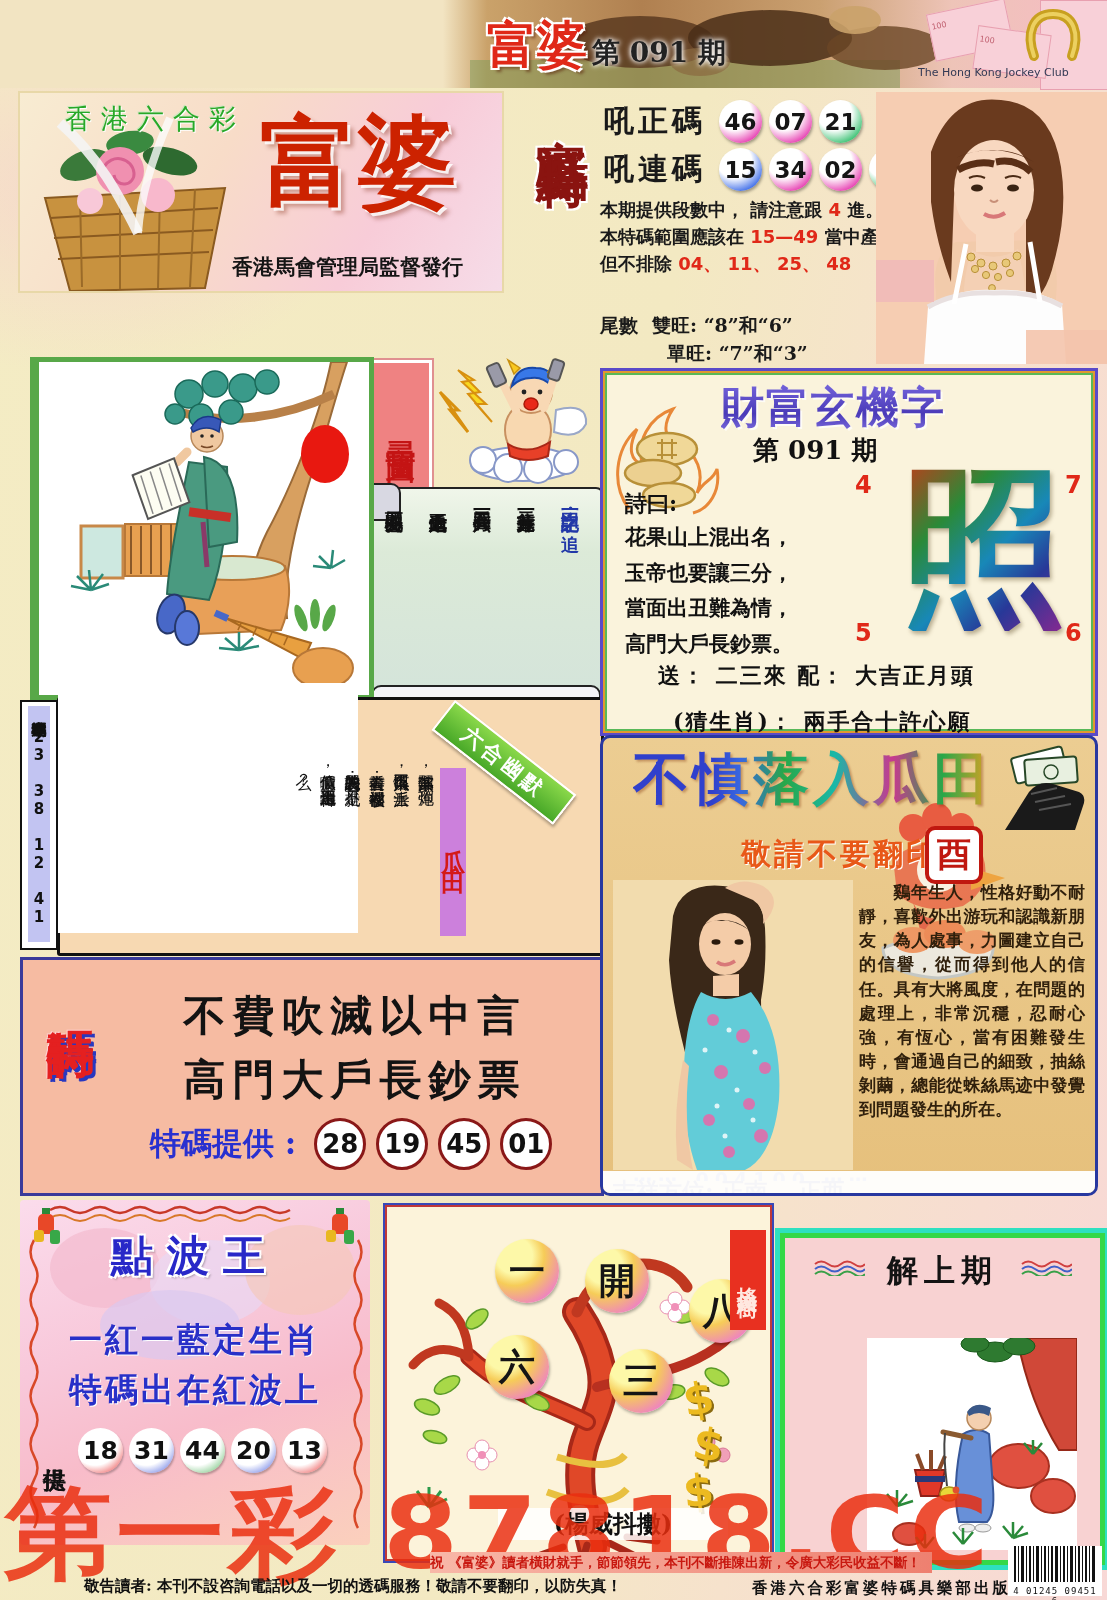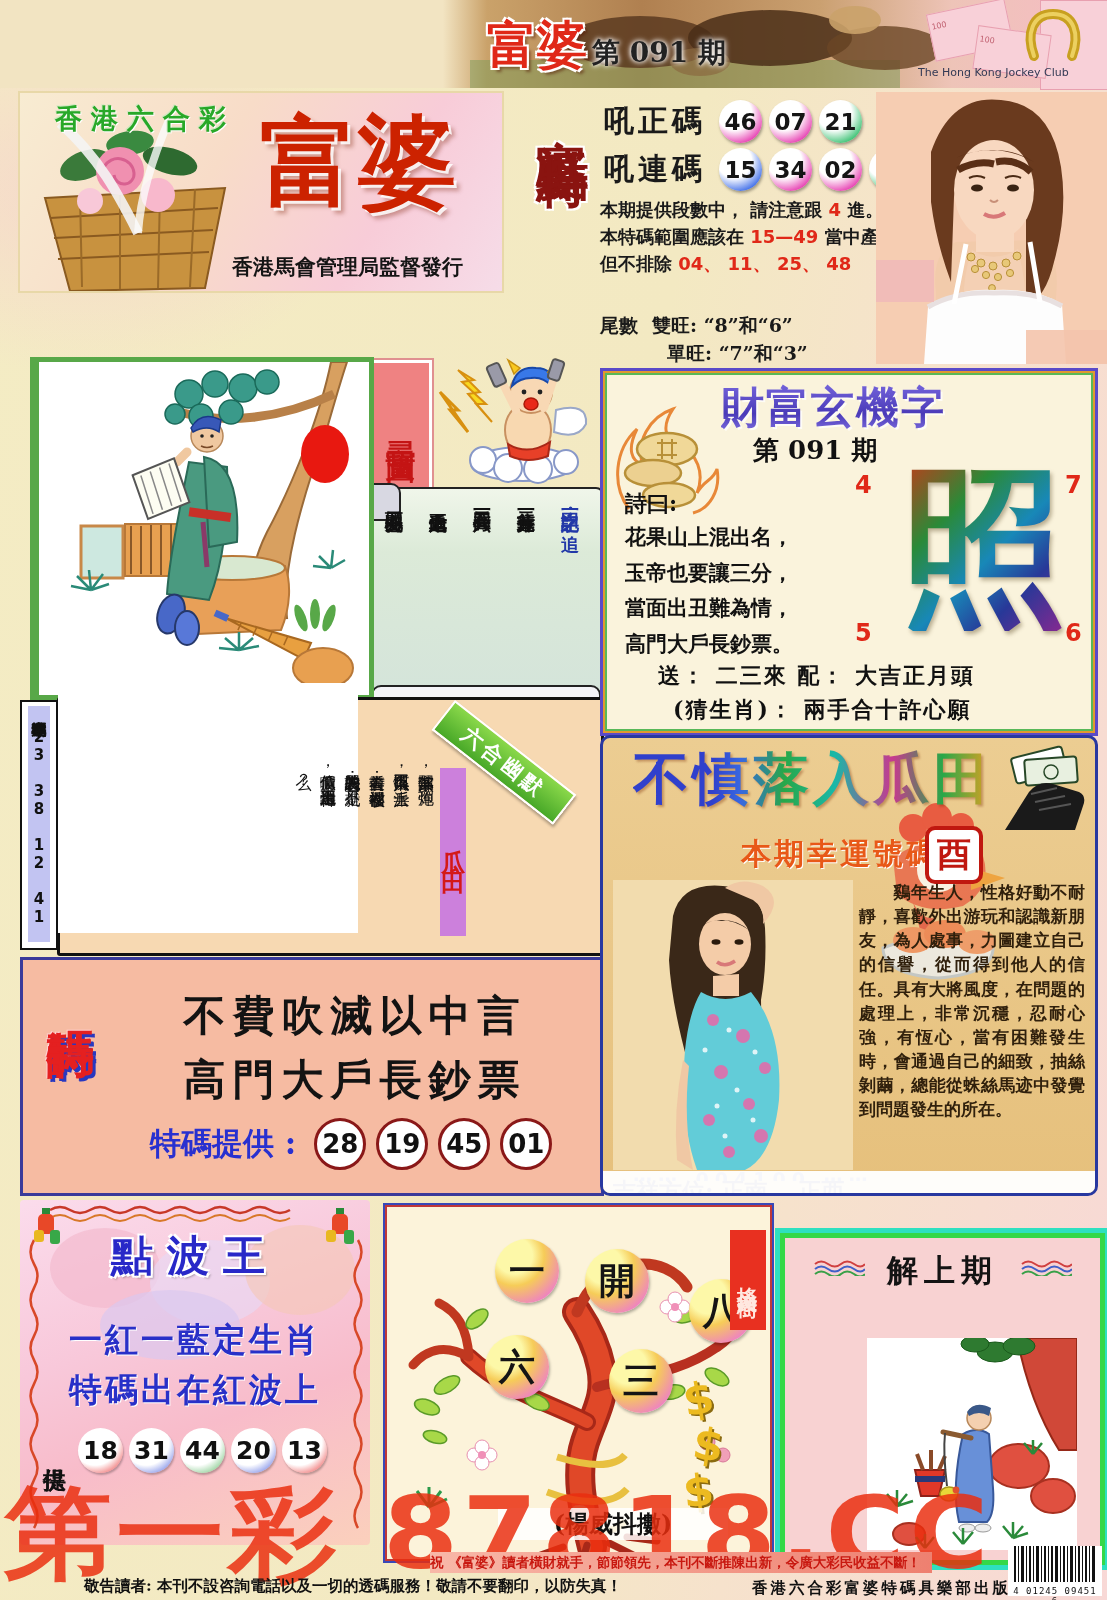--- a/index.html
+++ b/index.html
@@ -20,21 +20,21 @@
   .banner-issue{left:592px;top:34px;font-size:28px;font-weight:bold;color:#222;
     text-shadow:0 0 4px #fff,0 0 6px #fff;}
   .club-label{left:918px;top:66px;font-size:11px;color:#333a55;font-family:"DejaVu Sans",sans-serif;}
   .note{border:1px solid #e8a0b0;background:#f8d0d8;}
   .note-label{font-size:8px;color:#c06070;font-family:"DejaVu Sans",sans-serif;padding:1px 2px;}
 
   
   .masthead{left:20px;top:93px;width:482px;height:198px;overflow:hidden;
     background:linear-gradient(120deg,#f8ecd2 0%,#f8dcc8 40%,#f8ccd8 72%,#f6dce8 100%);
     box-shadow:0 0 0 2px #e8d8a8;}
-  .mast-small{left:35px;top:8px;font-size:27px;font-weight:bold;color:#28a828;letter-spacing:9px;
+  .mast-small{left:45px;top:8px;font-size:27px;font-weight:normal;color:#28a828;letter-spacing:9px;
     text-shadow:1px 1px 0 #fff,-1px -1px 0 #cfe8c0;text-align:right;}
   .mast-brand{left:240px;top:18px;font-size:98px;font-weight:bold;color:#cc2200;line-height:1.05;
     text-shadow:3px 3px 0 rgba(255,255,255,.85),6px 6px 4px rgba(120,30,0,.35);}
   .mast-pub{left:212px;top:160px;font-size:21px;font-weight:bold;color:#151515;}
 
   
   .diante-title{left:523px;top:97px;width:80px;height:262px;writing-mode:vertical-rl;text-orientation:upright;
     font-size:52px;font-weight:bold;color:#8a1410;line-height:80px;letter-spacing:6px;
     text-shadow:-2px -2px 0 #fff,2px -2px 0 #fff,-2px 2px 0 #fff,2px 2px 0 #fff;}
 
@@ -137,21 +137,21 @@
     background:linear-gradient(180deg,#7a6ae0,#4a3ab8 60%,#8a7ae8);-webkit-background-clip:text;background-clip:text;color:transparent;
     filter:drop-shadow(2px 2px 0 rgba(255,255,255,.7));letter-spacing:2px;}
   .mystery-issue{position:absolute;left:150px;top:62px;font-size:26px;font-weight:bold;color:#111;}
   .shiyue{position:absolute;left:22px;top:118px;font-size:22px;font-weight:bold;color:#111;}
   .poem{position:absolute;left:22px;top:148px;font-size:21px;font-weight:bold;color:#111;line-height:1.7;}
   .bigchar{position:absolute;left:296px;top:92px;font-size:168px;font-weight:bold;line-height:1;
     background:linear-gradient(135deg,#c83818 0%,#2a8a38 30%,#1888b8 55%,#283898 75%,#8a2890 100%);
     -webkit-background-clip:text;background-clip:text;color:transparent;filter:drop-shadow(2px 3px 2px rgba(60,40,0,.35));}
   .cnum{position:absolute;font-size:24px;font-weight:bold;color:#e02818;}
   .song{position:absolute;left:55px;top:290px;font-size:22px;font-weight:bold;color:#111;letter-spacing:2px;}
-  .guess{position:absolute;left:70px;top:324px;font-size:22px;font-weight:bold;color:#111;letter-spacing:2px;}
+  .guess{position:absolute;left:70px;top:336px;font-size:22px;font-weight:bold;color:#111;letter-spacing:2px;}
 
   
   .zodiac{left:600px;top:735px;width:492px;height:455px;border:3px solid #2838a0;border-radius:10px;
     background:linear-gradient(180deg,#eccd92,#e6c07c);overflow:hidden;}
   .zodiac-title{position:absolute;left:30px;top:4px;font-size:56px;font-weight:bold;letter-spacing:4px;
     background:linear-gradient(90deg,#3040cc 0 22%,#3868e0 30%,#28a848 42%,#18b8a8 56%,#c83890 72%,#28a848 86%,#e8a020 100%);
     -webkit-background-clip:text;background-clip:text;color:transparent;filter:drop-shadow(2px 2px 1px rgba(120,40,0,.35));}
   .zodiac-sub{position:absolute;left:138px;top:96px;font-size:30px;font-weight:bold;color:#e85818;letter-spacing:3px;
     text-shadow:1px 1px 0 #fff;}
   .seal{position:absolute;left:322px;top:88px;width:50px;height:50px;border:4px solid #c01810;border-radius:10px;
@@ -605,21 +605,21 @@
         <ellipse cx="134" cy="144" rx="19" ry="12" fill="#f09060"></ellipse>
     </svg>
     <div class="zodiac-title cjk">不慎落入瓜田</div>
     <svg style="position:absolute;right:4px;top:4px;" width="96" height="92">
       <rect x="18" y="10" width="52" height="26" rx="3" fill="#fff" stroke="#284828" stroke-width="2" transform="rotate(-14 44 23)"></rect>
       <rect x="30" y="16" width="52" height="26" rx="3" fill="#e8f0e0" stroke="#284828" stroke-width="2" transform="rotate(-4 56 29)"></rect>
       <circle cx="56" cy="30" r="7" fill="none" stroke="#284828" stroke-width="1.5"></circle>
       <path d="M10,88 L34,50 Q44,38 58,42 L84,50 Q92,54 88,64 L80,88 Z" fill="#1a1a1a"></path>
       <path d="M36,52 L62,46 M40,60 L70,54 M44,68 L76,62" stroke="#555" stroke-width="2"></path>
     </svg>
-    <div class="zodiac-sub cjk">本期幸運號碼</div>
+    <div class="zodiac-sub cjk">敬請不要翻印</div>
     <div class="seal cjk">酉</div>
     <div class="z-flow">
       <div class="girl">
         <svg width="240" height="290">
           <rect width="240" height="290" fill="#f2dcae"></rect>
           <path d="M60,36 Q68,2 110,6 Q150,8 152,48 Q154,86 148,120 L150,240 Q140,270 120,282 L96,282 Q80,240 74,180 Q58,120 56,80 Z" fill="#3a2818"></path>
           <ellipse cx="112" cy="64" rx="26" ry="31" fill="#f4cca8"></ellipse>
           <path d="M88,46 Q110,32 136,50 Q124,40 110,40 Q96,40 88,46Z" fill="#2a1c10"></path>
           <ellipse cx="103" cy="62" rx="4.5" ry="2.8" fill="#2a1a0c"></ellipse>
             <ellipse cx="126" cy="62" rx="4.5" ry="2.8" fill="#2a1a0c"></ellipse>

